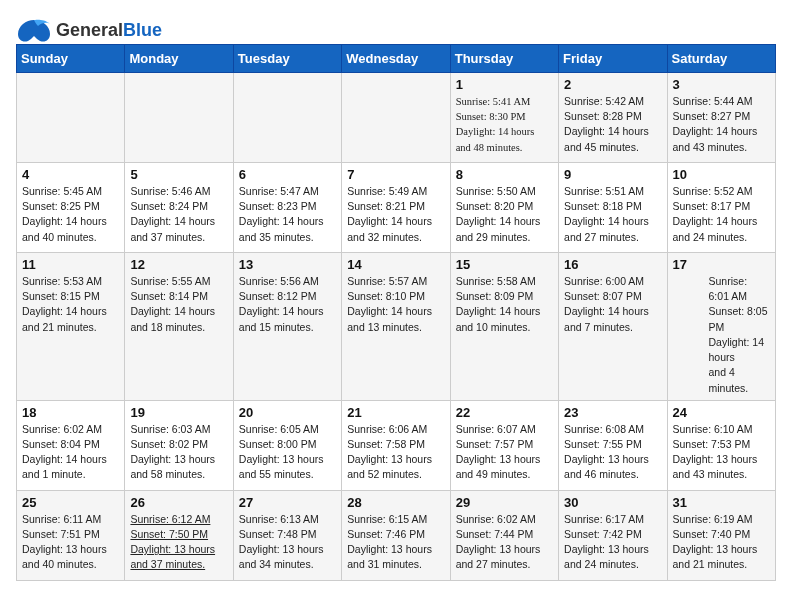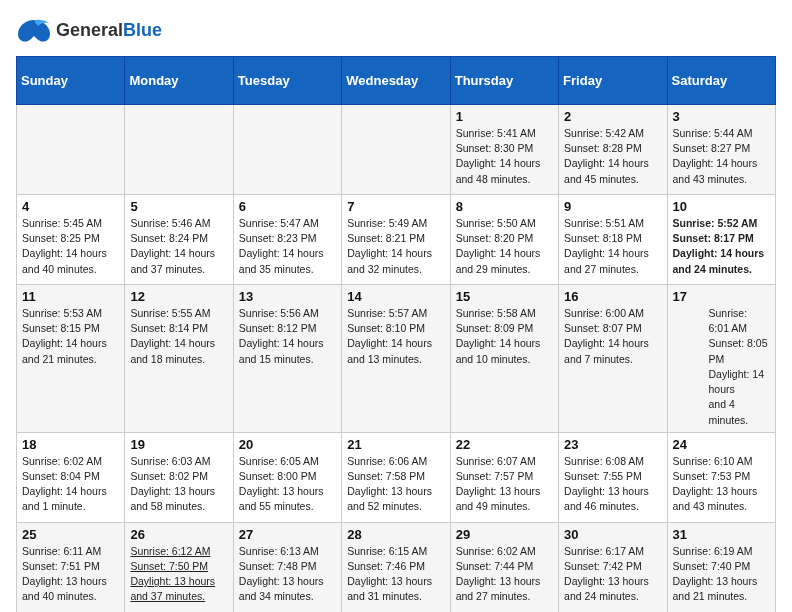--- a/index.html
+++ b/index.html
@@ -7,21 +7,21 @@
       font-family: Arial, sans-serif;
       background: #fff;
       width: 792px;
       min-height: 612px;
       padding: 16px;
     }
     .header {
       display: flex;
       justify-content: space-between;
       align-items: flex-end;
-      margin-bottom: 12px;
+      margin-bottom: 0;
     }
     .logo {
       display: flex;
       flex-direction: column;
       align-items: flex-start;
     }
     .logo-row {
       display: flex;
       align-items: center;
       gap: 4px;
@@ -43,21 +43,21 @@
     table {
       width: 100%;
       border-collapse: collapse;
       table-layout: fixed;
     }
     thead tr {
       background-color: #1565c0;
       color: #fff;
     }
     thead th {
-      padding: 16px 4px;
+      padding: 6px 4px;
       text-align: left;
       font-size: 13px;
       font-weight: bold;
       border: 1px solid #0d47a1;
     }
     tbody tr {
       vertical-align: top;
     }
     tbody td {
       border: 1px solid #ccc;
@@ -116,21 +116,21 @@
       </tr>
   </thead>
   <tbody id="calendar-body">
   <tr>
         <td></td>
         <td></td>
         <td></td>
         <td></td>
         <td>
           <span class="day-num">1</span>
-          <div class="cell-content" style="white-space: pre-line;">Sunrise: 5:41 AM
+          <div class="cell-content" style="white-space: pre-line; font-family: Liberation Serif, serif;">Sunrise: 5:41 AM
 Sunset: 8:30 PM
 Daylight: 14 hours
 and 48 minutes.</div>
         </td>
         <td>
           <span class="day-num">2</span>
           <div class="cell-content" style="white-space: pre-line;">Sunrise: 5:42 AM
 Sunset: 8:28 PM
 Daylight: 14 hours
 and 45 minutes.</div>
@@ -181,21 +181,21 @@
         </td>
         <td>
           <span class="day-num">9</span>
           <div class="cell-content" style="white-space: pre-line;">Sunrise: 5:51 AM
 Sunset: 8:18 PM
 Daylight: 14 hours
 and 27 minutes.</div>
         </td>
         <td>
           <span class="day-num">10</span>
-          <div class="cell-content" style="white-space: pre-line; font-weight: bold;">Sunrise: 5:52 AM
+          <div class="cell-content" style="white-space: pre-line;">Sunrise: 5:52 AM
 Sunset: 8:17 PM
 Daylight: 14 hours
 and 24 minutes.</div>
         </td>
       </tr>
       <tr>
         <td>
           <span class="day-num">11</span>
           <div class="cell-content" style="white-space: pre-line;">Sunrise: 5:53 AM
 Sunset: 8:15 PM

